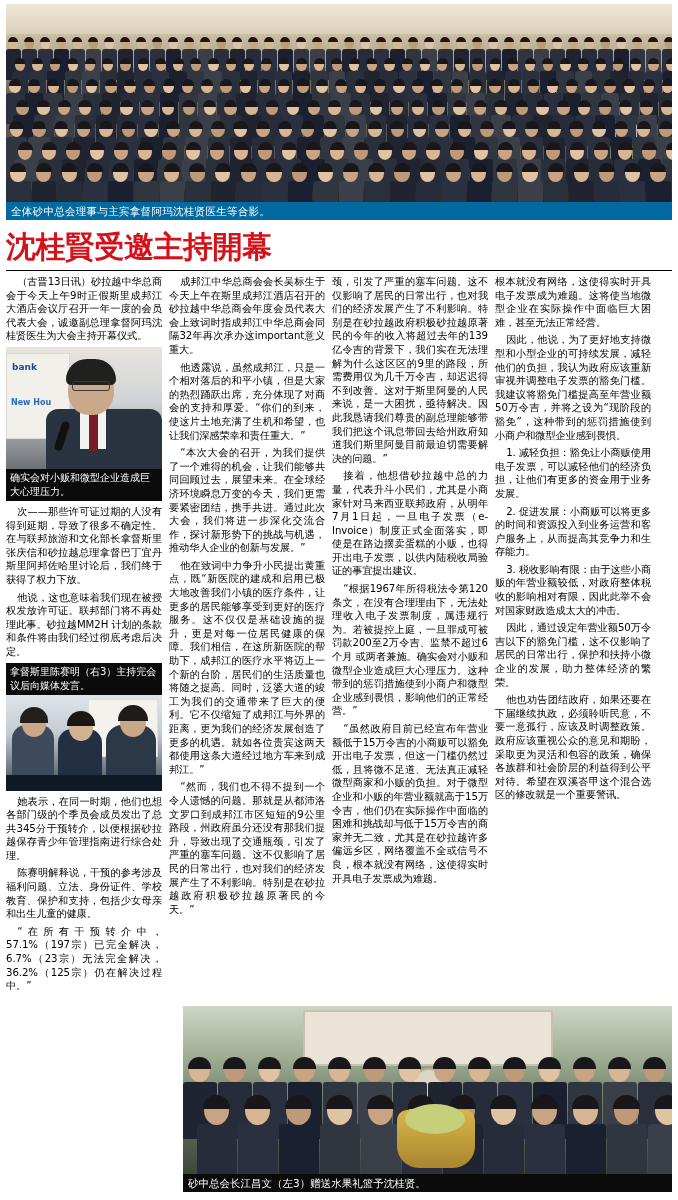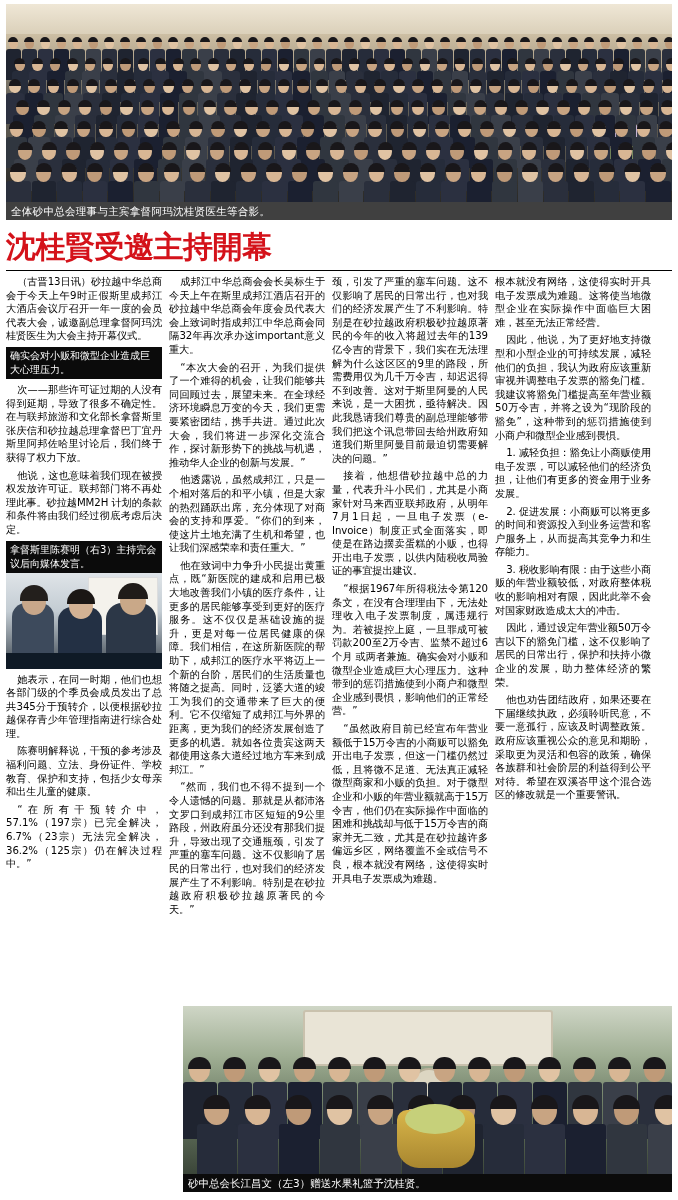--- a/index.html
+++ b/index.html
@@ -55,21 +55,21 @@
     opacity:.95;
   }
   .crowd { position:absolute; left:0; right:0; }
   .crowd .person {
     position:absolute;
     border-radius: 3px 3px 0 0;
   }
   .caption-bar {
     width: 666px;
     margin: 0 auto;
-    background: #404040;
+    background: #0369a1;
     color: #fff;
     font-size: 10.5px;
     line-height: 16px;
     padding: 1px 5px;
     letter-spacing: .3px;
   }
 
   
   .headline {
     width: 666px;
@@ -891,20 +891,34 @@
     <span class="h-red">沈桂賢受邀主持開幕</span>
   </div>
   <div class="rule"></div>
 
   <div class="body-wrap">
 
     <div class="col">
       <p class="indent">（古晋13日讯）砂拉越中华总商会于今天上午9时正假斯里成邦江大酒店会议厅召开一年一度的会员代表大会，诚邀副总理拿督阿玛沈桂贤医生为大会主持开幕仪式。</p>
 
       <div class="photo-block">
+        <div class="photo">
+          <div class="p1-bg"></div>
+          <div class="p1-banner">
+            <span>bank</span>
+            <span class="b2">New Hou</span>
+          </div>
+          <div class="p1-body"></div>
+          <div class="p1-shirt"></div>
+          <div class="p1-tie"></div>
+          <div class="p1-head"></div>
+          <div class="p1-hair"></div>
+          <div class="p1-glass"></div>
+          <div class="p1-mic"></div>
+        </div>
         <div class="photo-cap">确实会对小贩和微型企业造成巨大心理压力。</div>
       </div>
 
       <p class="indent">次——那些许可证过期的人没有得到延期，导致了很多不确定性。在与联邦旅游和文化部长拿督斯里张庆信和砂拉越总理拿督巴丁宜丹斯里阿邦佐哈里讨论后，我们终于获得了权力下放。</p>
       <p class="indent">他说，这也意味着我们现在被授权发放许可证。联邦部门将不再处理此事。砂拉越MM2H 计划的条款和条件将由我们经过彻底考虑后决定。</p>
 
       <div class="photo-block">
         <div class="photo-cap">拿督斯里陈赛明（右3）主持完会议后向媒体发言。</div>
         <div class="photo small">
           <div class="p2-bg"></div>
@@ -922,22 +936,22 @@
         </div>
       </div>
 
       <p class="indent">她表示，在同一时期，他们也想各部门级的个季员会成员发出了总共345分于预转介，以便根据砂拉越保存青少年管理指南进行综合处理。</p>
       <p class="indent">陈赛明解释说，干预的参考涉及福利问题、立法、身份证件、学校教育、保护和支持，包括少女母亲和出生儿童的健康。</p>
       <p class="indent">“在所有干预转介中，57.1%（197宗）已完全解决，6.7%（23宗）无法完全解决，36.2%（125宗）仍在解决过程中。”</p>
     </div>
 
     <div class="col">
       <p class="indent">成邦江中华总商会会长吴标生于今天上午在斯里成邦江酒店召开的砂拉越中华总商会年度会员代表大会上致词时指成邦江中华总商会同隔32年再次承办这important意义重大。</p>
+      <p class="indent">他透露说，虽然成邦江，只是一个相对落后的和平小镇，但是大家的热烈踊跃出席，充分体现了对商会的支持和厚爱。“你们的到来，使这片土地充满了生机和希望，也让我们深感荣幸和责任重大。”</p>
       <p class="indent">“本次大会的召开，为我们提供了一个难得的机会，让我们能够共同回顾过去，展望未来。在全球经济环境瞬息万变的今天，我们更需要紧密团结，携手共进。通过此次大会，我们将进一步深化交流合作，探讨新形势下的挑战与机遇，推动华人企业的创新与发展。”</p>
-      <p class="indent">他透露说，虽然成邦江，只是一个相对落后的和平小镇，但是大家的热烈踊跃出席，充分体现了对商会的支持和厚爱。“你们的到来，使这片土地充满了生机和希望，也让我们深感荣幸和责任重大。”</p>
       <p class="indent">他在致词中力争升小民提出黄重点，既“新医院的建成和启用已极大地改善我们小镇的医疗条件，让更多的居民能够享受到更好的医疗服务。这不仅仅是基础设施的提升，更是对每一位居民健康的保障。我们相信，在这所新医院的帮助下，成邦江的医疗水平将迈上一个新的台阶，居民们的生活质量也将随之提高。同时，泛婆大道的竣工为我们的交通带来了巨大的便利。它不仅缩短了成邦江与外界的距离，更为我们的经济发展创造了更多的机遇。就如各位贵宾这两天都使用这条大道经过地方车来到成邦江。”</p>
       <p class="indent">“然而，我们也不得不提到一个令人遗憾的问题。那就是从都沛洛文罗口到成邦江市区短短的9公里路段，州政府虽分还没有那我们提升，导致出现了交通瓶颈，引发了严重的塞车问题。这不仅影响了居民的日常出行，也对我们的经济发展产生了不利影响。特别是在砂拉越政府积极砂拉越原著民的今天。”</p>
     </div>
 
     <div class="col">
       <p>颈，引发了严重的塞车问题。这不仅影响了居民的日常出行，也对我们的经济发展产生了不利影响。特别是在砂拉越政府积极砂拉越原著民的今年的收入将超过去年的139亿令吉的背景下，我们实在无法理解为什么这区区的9里的路段，所需费用仅为几千万令吉，却迟迟得不到改善。这对于斯里阿曼的人民来说，是一大困扰，亟待解决。因此我恳请我们尊贵的副总理能够带我们把这个讯息带回去给州政府知道我们斯里阿曼目前最迫切需要解决的问题。”</p>
       <p class="indent">接着，他想借砂拉越中总的力量，代表升斗小民们，尤其是小商家针对马来西亚联邦政府，从明年7月1日起，一旦电子发票（e-Invoice）制度正式全面落实，即使是在路边摆卖蛋糕的小贩，也得开出电子发票，以供内陆税收局验证的事宜提出建议。</p>
       <p class="indent">“根据1967年所得税法令第120条文，在没有合理理由下，无法处理收入电子发票制度，属违规行为。若被提控上庭，一旦罪成可被罚款200至2万令吉、监禁不超过6个月 或两者兼施。确实会对小贩和微型企业造成巨大心理压力。这种带到的惩罚措施使到小商户和微型企业感到畏惧，影响他们的正常经营。”</p>
       <p class="indent">“虽然政府目前已经宣布年营业额低于15万令吉的小商贩可以豁免开出电子发票，但这一门槛仍然过低，且将微不足道、无法真正减轻微型商家和小贩的负担。对于微型企业和小贩的年营业额就高于15万令吉，他们仍在实际操作中面临的困难和挑战却与低于15万令吉的商家并无二致，尤其是在砂拉越许多偏远乡区，网络覆盖不全或信号不良，根本就没有网络，这使得实时开具电子发票成为难题。</p>
     </div>

